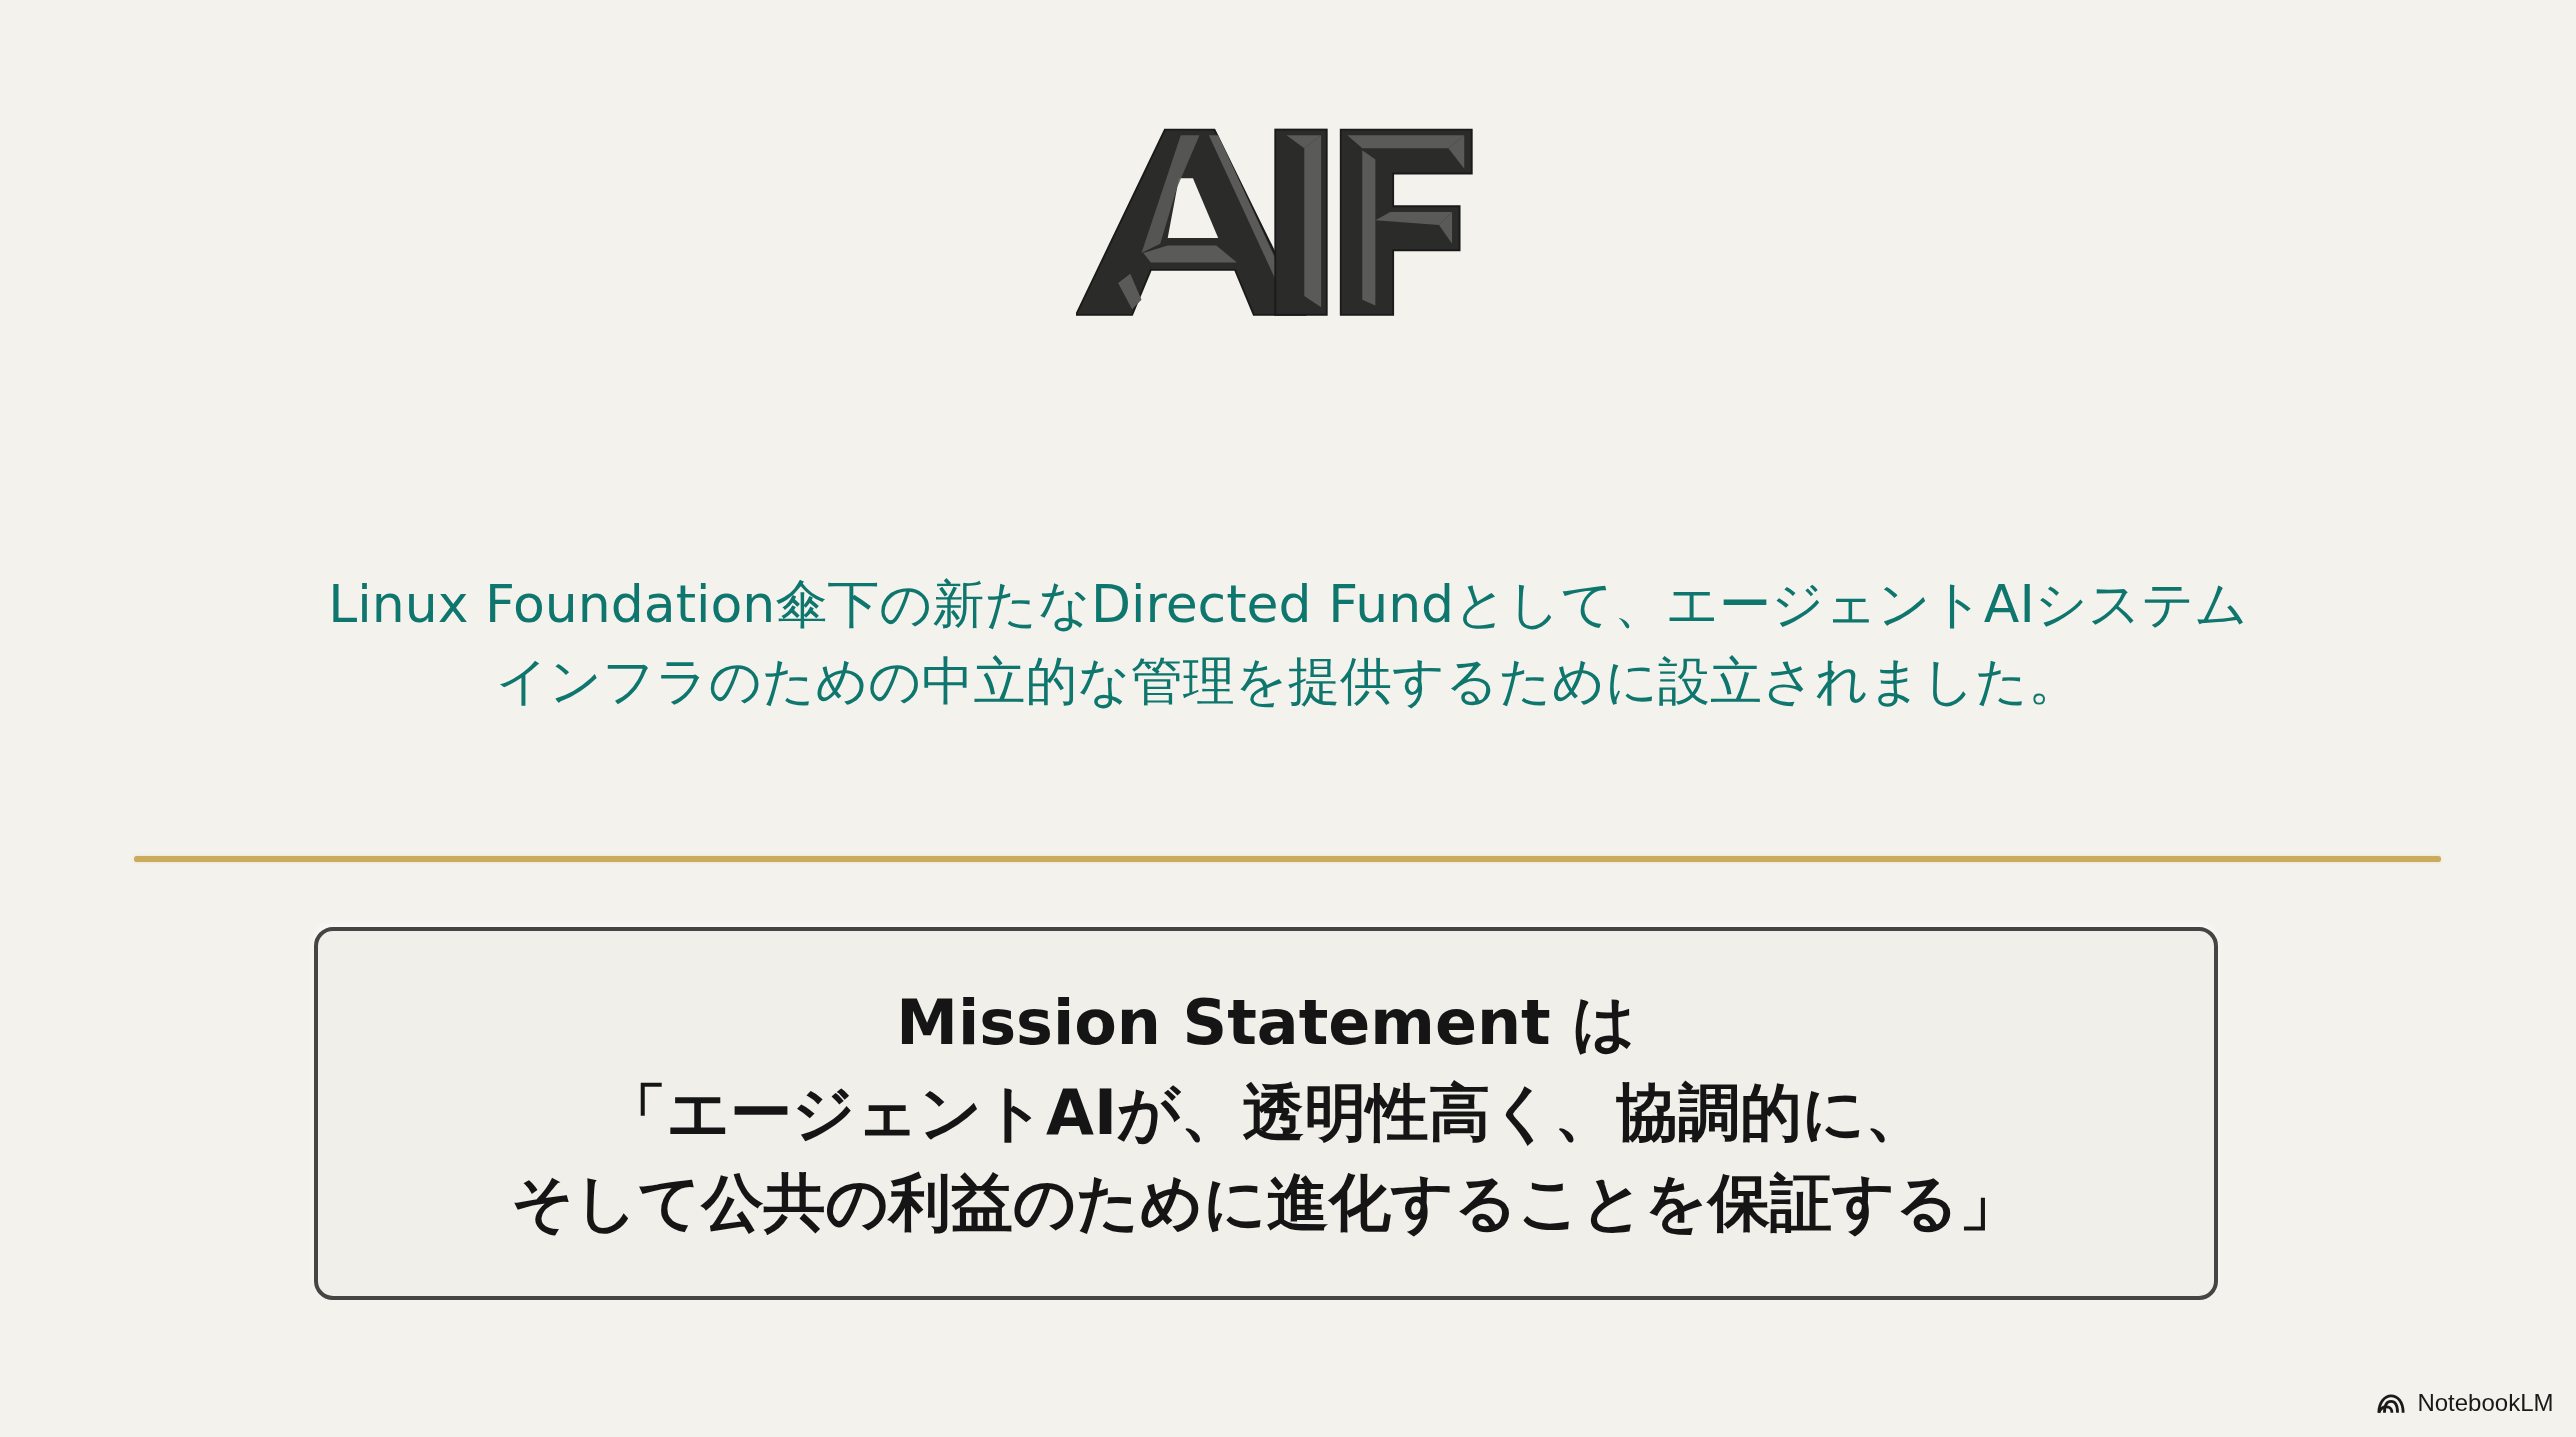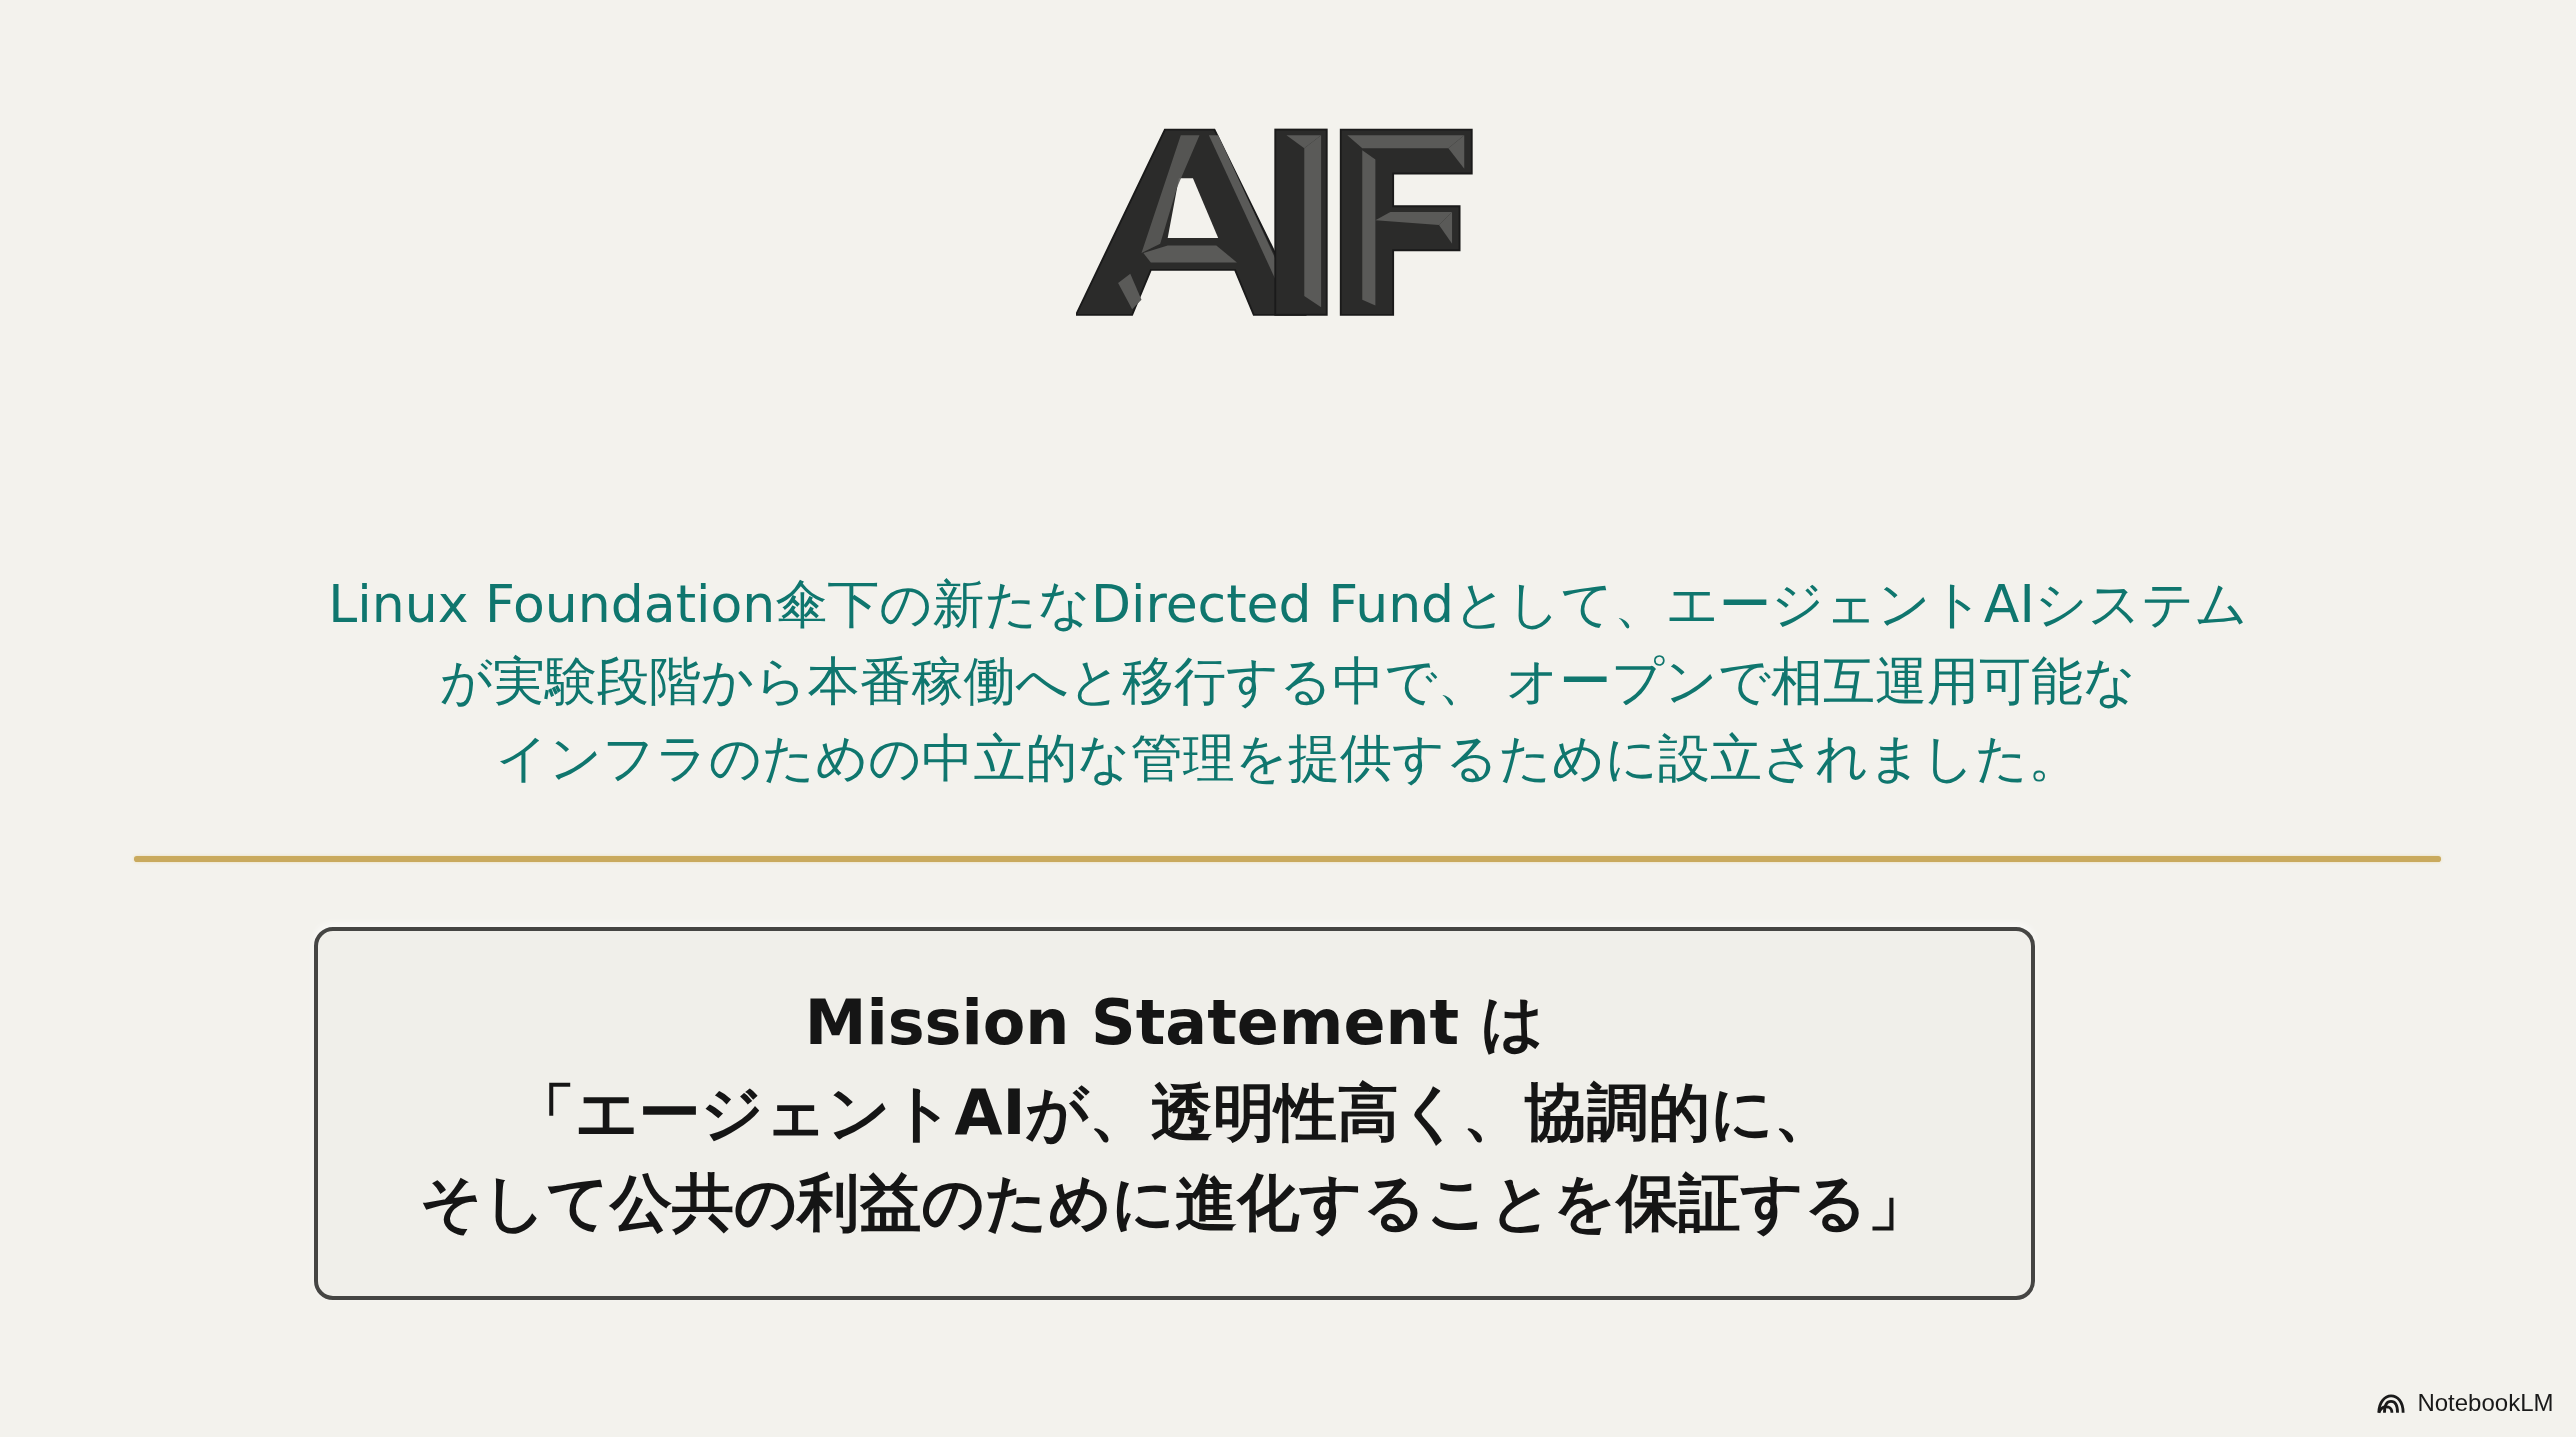--- a/index.html
+++ b/index.html
@@ -66,21 +66,21 @@
       width: 2307px;
       height: 5.6px;
       background: #c9aa5e;
       border-radius: 2.8px;
       box-shadow: 0 0 2.8px rgba(230, 200, 120, 0.5);
     }
     .mission-box {
       position: absolute;
       left: 314px;
       top: 927px;
-      width: 1721px;
+      width: 1904px;
       height: 373px;
       box-sizing: border-box;
       border: 4.7px solid #454543;
       border-radius: 19px;
       background: #f0efea;
       box-shadow: 0 -3.7px 7.5px rgba(255,255,255,0.6);
     }
     .mission-text {
       position: absolute;
       left: 0;
@@ -138,21 +138,20 @@
       <polygon points="398,28 415,14 415,50" fill="#5a5a58"></polygon>
       <polygon points="306,30 320,40 320,196 306,190" fill="#5a5a58"></polygon>
       <polygon points="320,105 336,96 402,96 388,110" fill="#5a5a58"></polygon>
       <polygon points="388,110 402,96 402,130" fill="#5a5a58"></polygon>
     </svg>
   </div>
 
 
   <div class="body-text">
     <span class="line">Linux Foundation傘下の新たなDirected Fundとして、エージェントAIシステム</span>
-    <span class="line">が実験段階から本番稼働へと移行する中で、 オープンで相互運用可能な</span>
     <span class="line">インフラのための中立的な管理を提供するために設立されました。</span>
   </div>
 
   <div class="divider"></div>
 
   <div class="mission-box">
     <div class="mission-text">
       <span class="line">Mission Statement は</span>
       <span class="line">「エージェントAIが、透明性高く、協調的に、</span>
       <span class="line">そして公共の利益のために進化することを保証する」</span>

